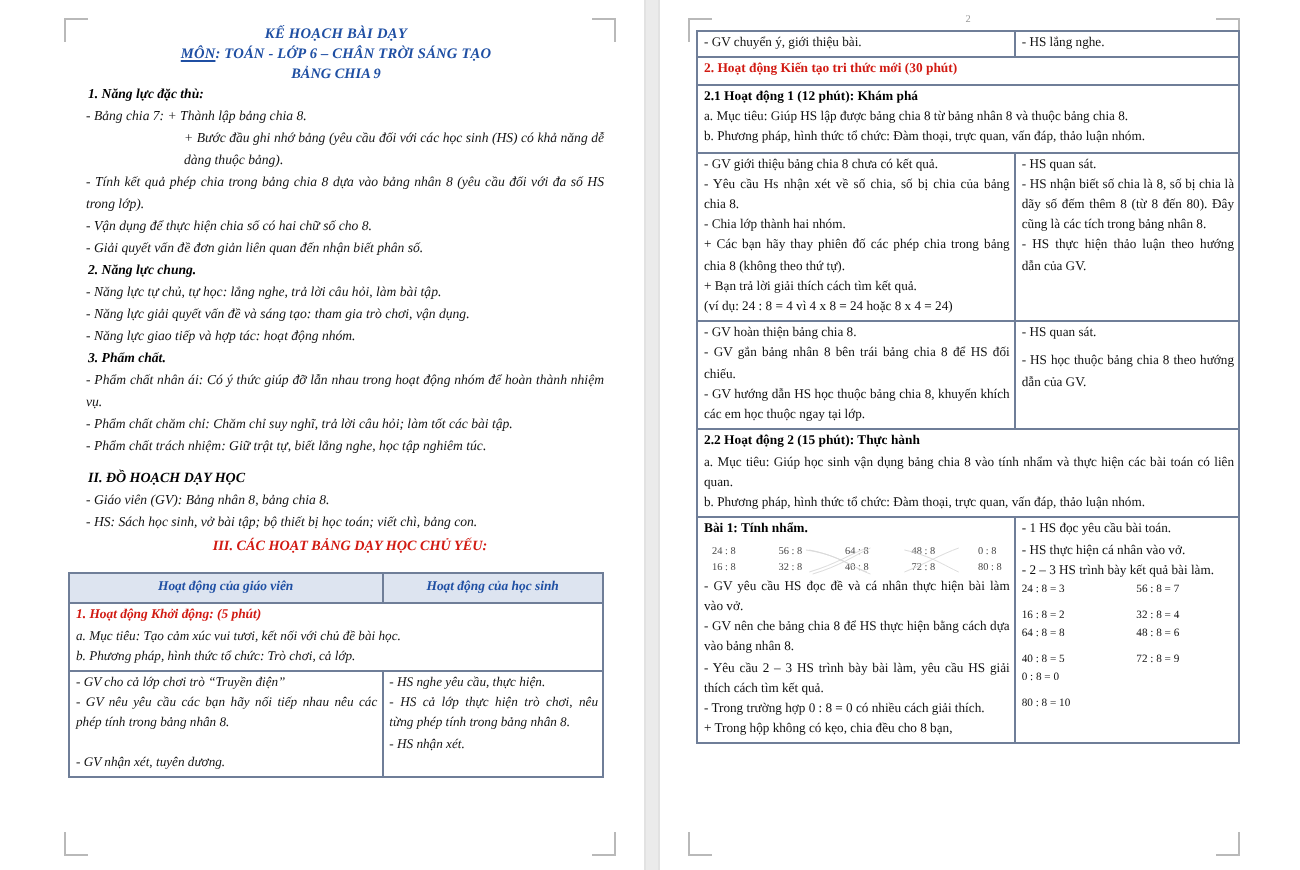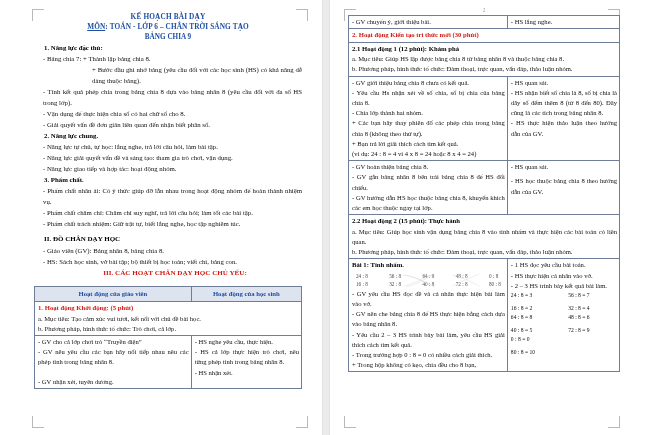--- a/index.html
+++ b/index.html
@@ -3,21 +3,21 @@
 <meta charset="utf-8">
 <style>
   html,body{margin:0;padding:0;background:#ffffff;}
   body{
     font-family:"Liberation Serif", serif;
     width:650px;height:435px;overflow:hidden;
     -webkit-font-smoothing:antialiased;
   }
   .spread{position:relative;width:650px;height:435px;display:flex;background:#f1f1f1;}
   .page{position:relative;background:#ffffff;height:435px;overflow:hidden;}
-  .page-left{width:322px;}
+  .page-left{width:322px;font-style:italic;}
   .gutter{width:6px;background:#ebebeb;border-left:1px solid #e2e2e2;border-right:1px solid #e2e2e2;}
   .page-right{width:320px;}
 
   
   .cmark{position:absolute;width:11px;height:11px;}
   .cm-tl{top:9px;left:32px;border-left:1px solid #b9b9b9;border-top:1px solid #b9b9b9;}
   .cm-tr{top:9px;right:14px;border-right:1px solid #b9b9b9;border-top:1px solid #b9b9b9;}
   .cm-bl{bottom:7px;left:32px;border-left:1px solid #b9b9b9;border-bottom:1px solid #b9b9b9;}
   .cm-br{bottom:7px;right:14px;border-right:1px solid #b9b9b9;border-bottom:1px solid #b9b9b9;}
   .cm-rtl{top:9px;left:14px;border-left:1px solid #b9b9b9;border-top:1px solid #b9b9b9;}
@@ -103,25 +103,25 @@
       <div class="sub-h">2. Năng lực chung.</div>
       <div class="ln ind">- Năng lực tự chủ, tự học: lắng nghe, trả lời câu hỏi, làm bài tập.</div>
       <div class="ln ind">- Năng lực giải quyết vấn đề và sáng tạo: tham gia trò chơi, vận dụng.</div>
       <div class="ln ind">- Năng lực giao tiếp và hợp tác: hoạt động nhóm.</div>
 
       <div class="sub-h">3. Phẩm chất.</div>
       <div class="ln ind">- Phẩm chất nhân ái: Có ý thức giúp đỡ lẫn nhau trong hoạt động nhóm để hoàn thành nhiệm vụ.</div>
       <div class="ln ind">- Phẩm chất chăm chỉ: Chăm chỉ suy nghĩ, trả lời câu hỏi; làm tốt các bài tập.</div>
       <div class="ln ind">- Phẩm chất trách nhiệm: Giữ trật tự, biết lắng nghe, học tập nghiêm túc.</div>
 
-      <div class="sec-h">II. ĐỒ CHÂN DẠY HỌC</div>
+      <div class="sec-h">II. ĐỒ HOẠCH DẠY HỌC</div>
       <div class="ln ind">- Giáo viên (GV): Bảng nhân 8, bảng chia 8.</div>
       <div class="ln ind">- HS: Sách học sinh, vở bài tập; bộ thiết bị học toán; viết chì, bảng con.</div>
 
-      <div class="sec-red">III. CÁC HOẠT CHÂN DẠY HỌC CHỦ YẾU:</div>
+      <div class="sec-red">III. CÁC HOẠT BẢNG DẠY HỌC CHỦ YẾU:</div>
 
       <table class="acts">
         <tbody>
             <tr>
           <th style="width:59%">Hoạt động của giáo viên</th>
           <th style="width:41%">Hoạt động của học sinh</th>
         </tr>
         <tr>
           <td colspan="2">
             <div class="red-b">1. Hoạt động Khởi động: (5 phút)</div>

